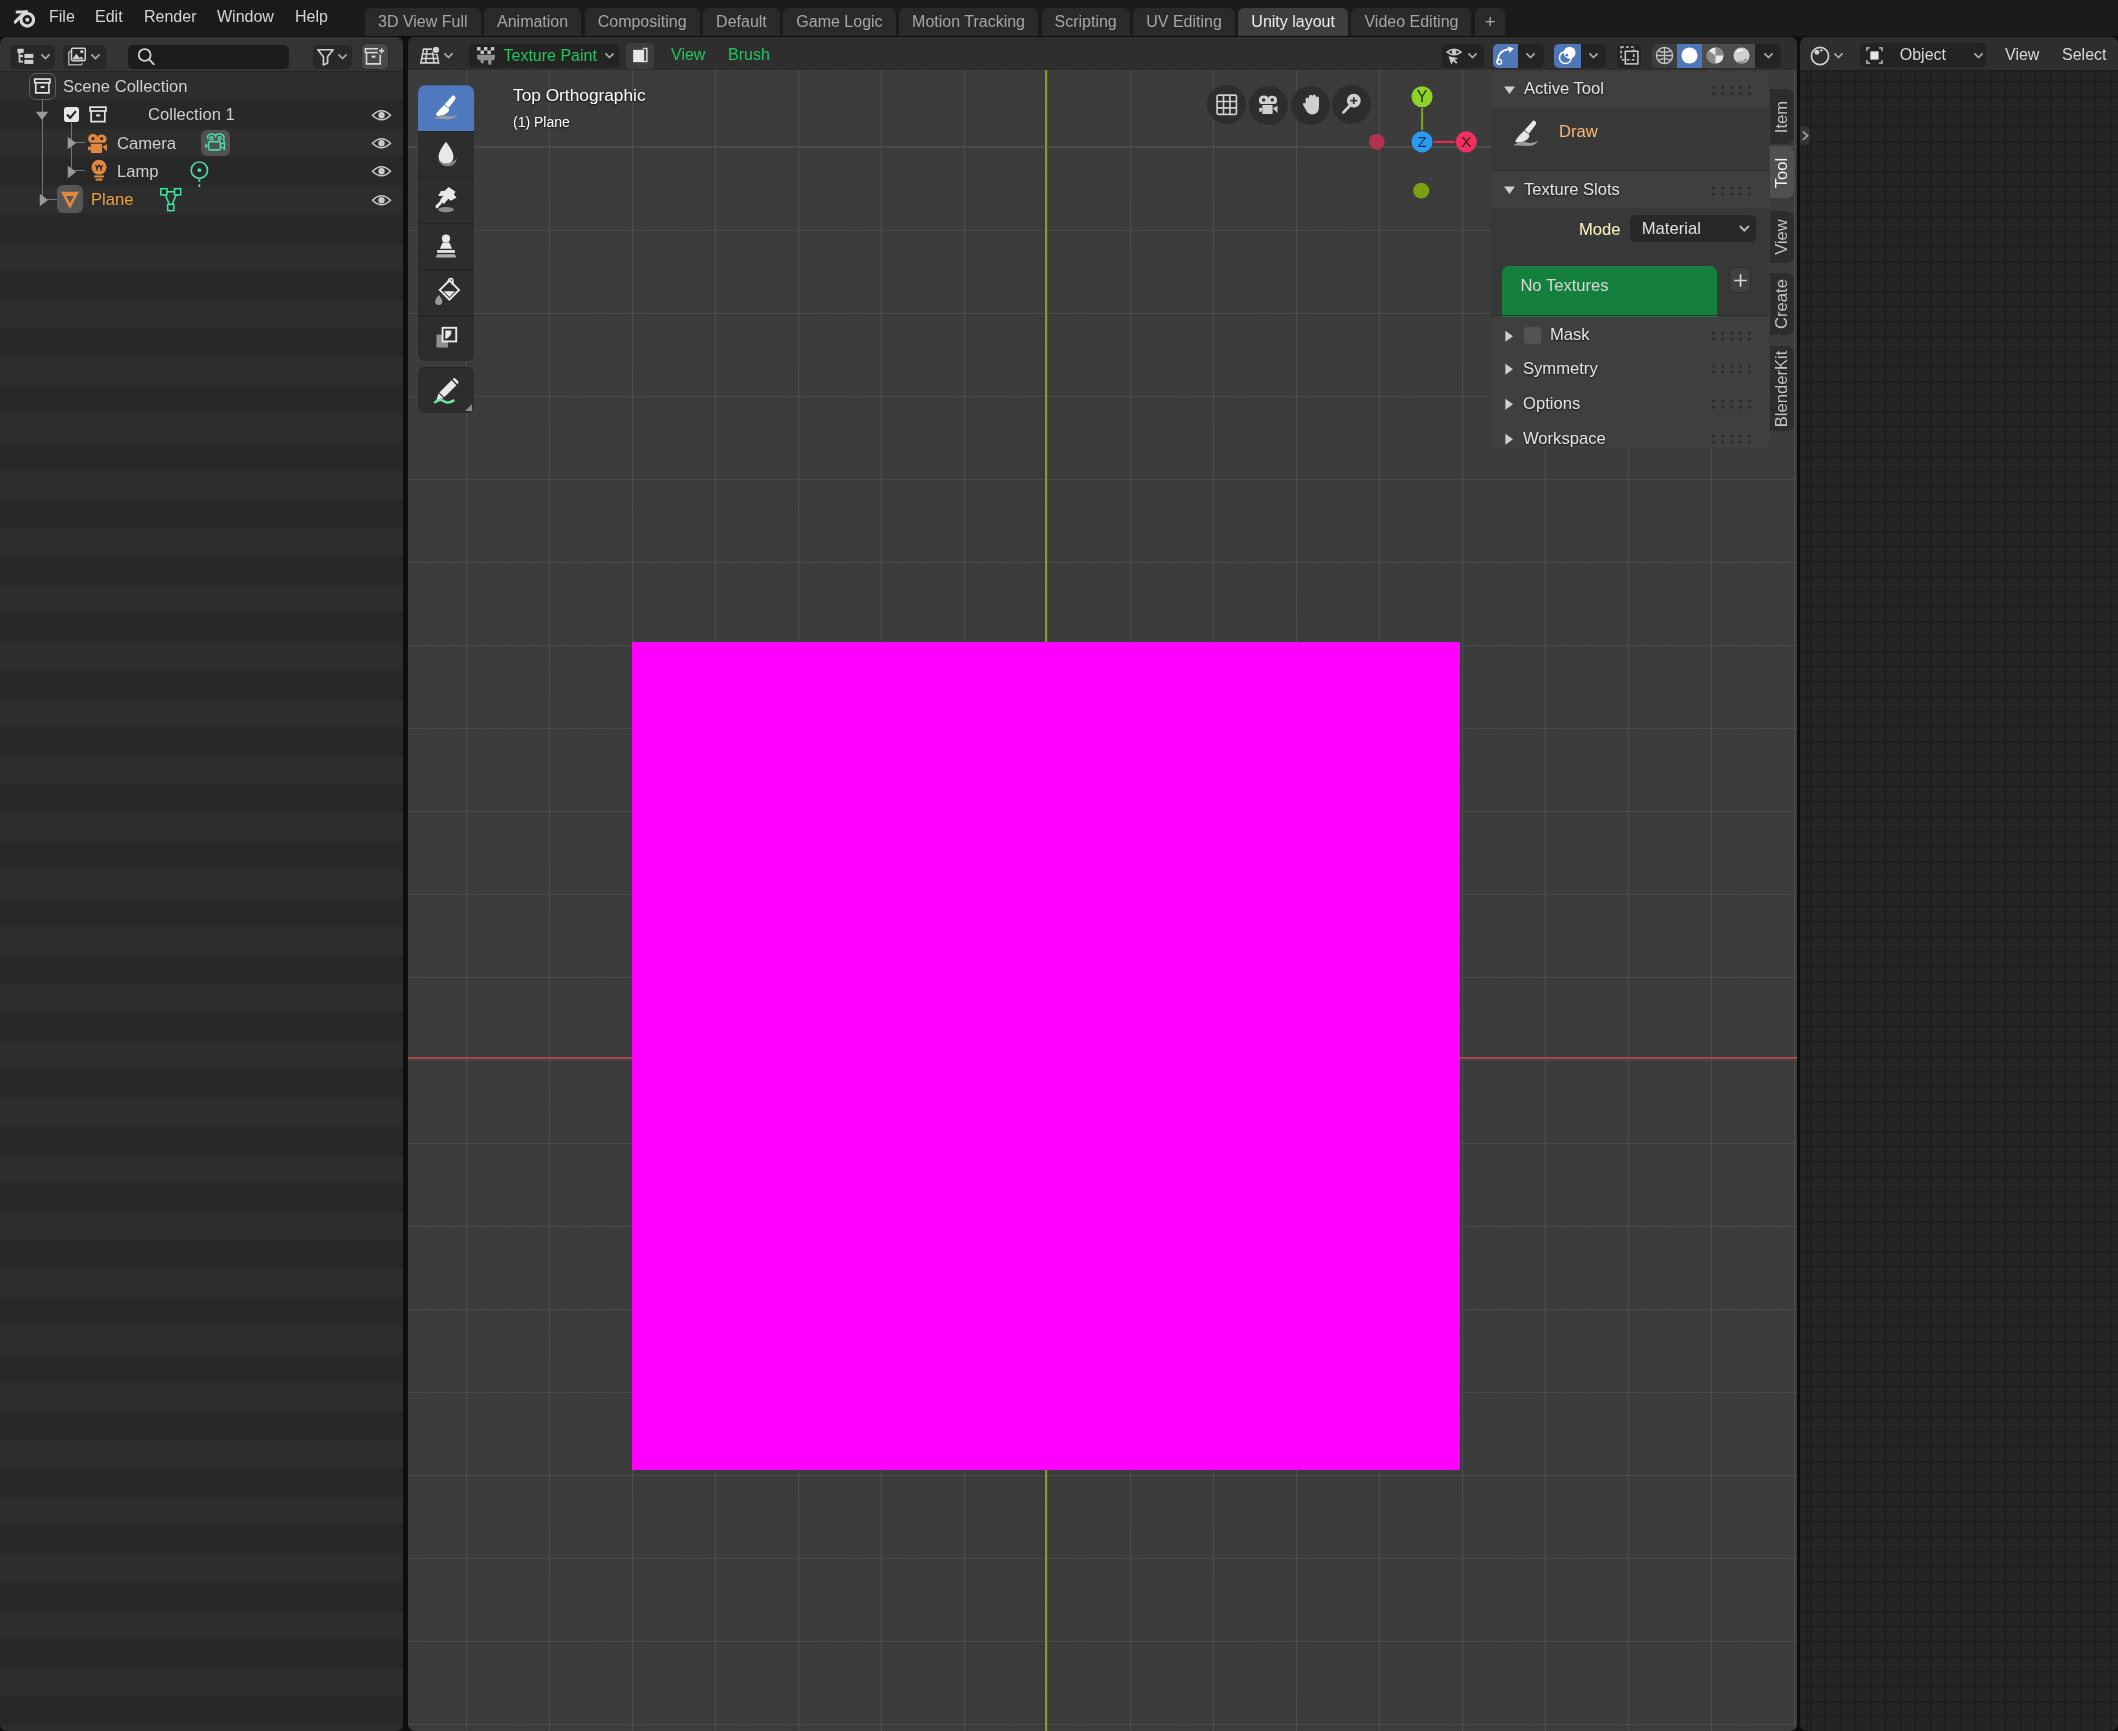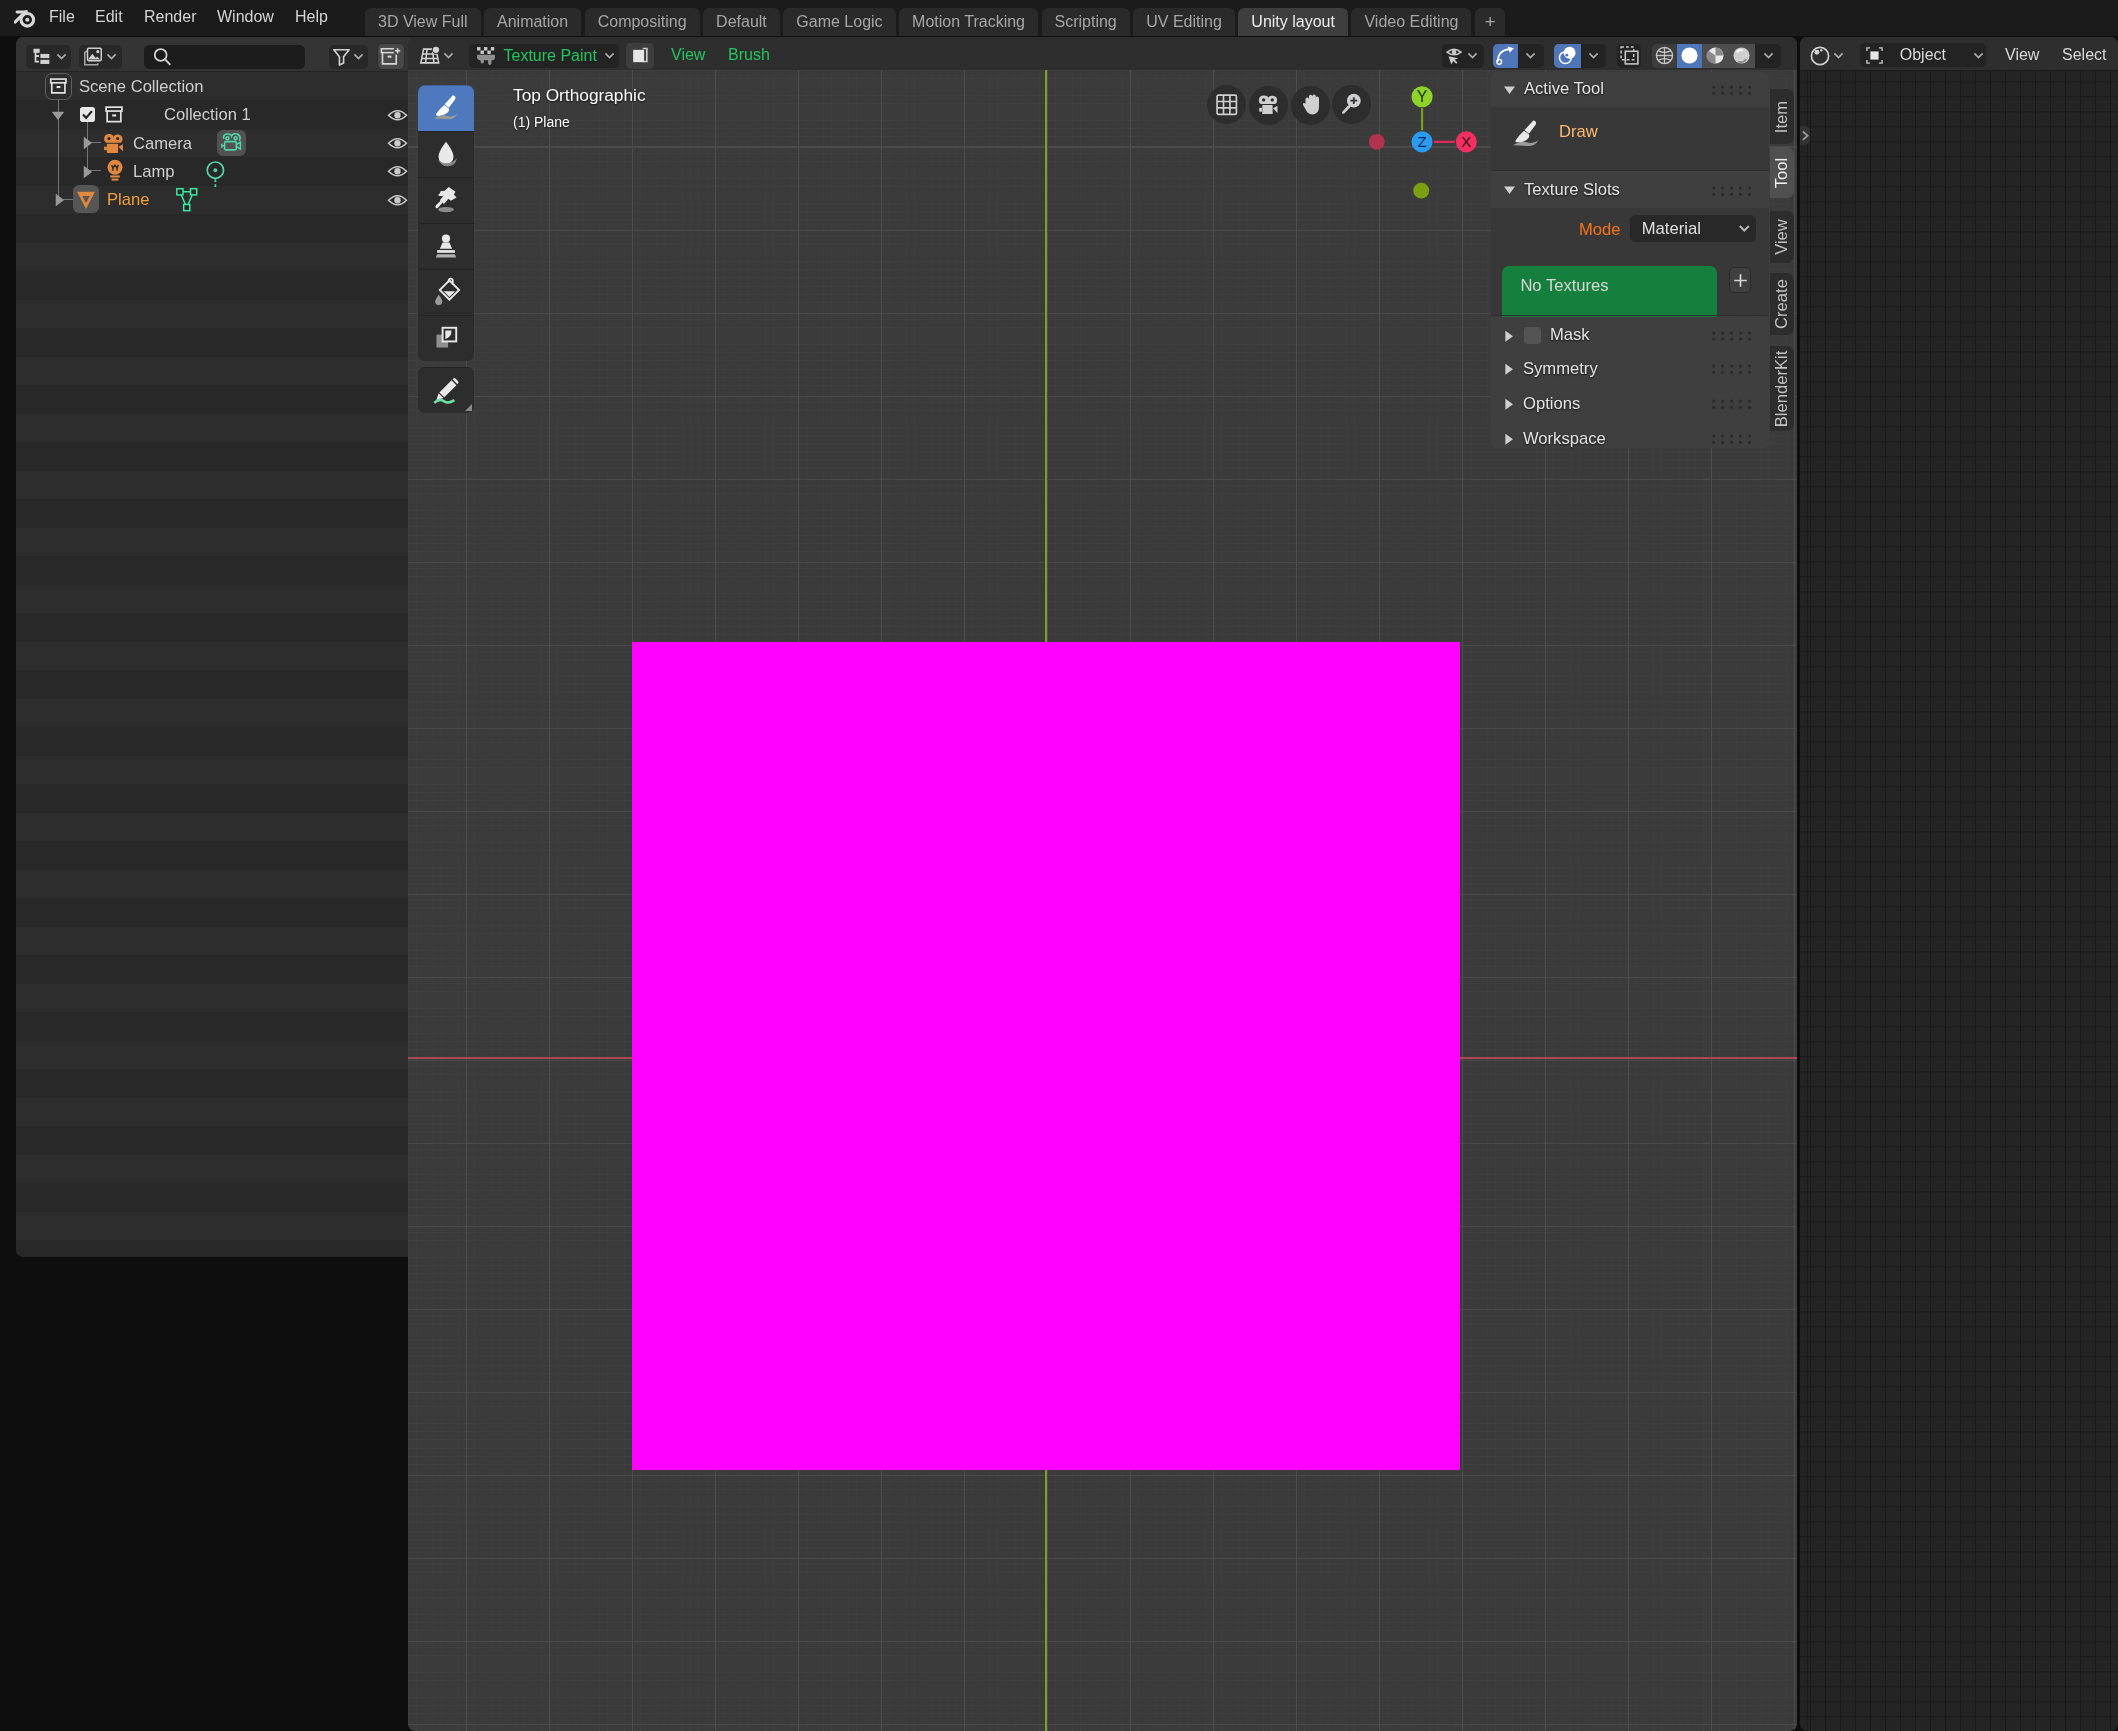--- a/index.html
+++ b/index.html
@@ -45,21 +45,21 @@
     <div class="ttab">Default</div>
     <div class="ttab">Game Logic</div>
     <div class="ttab">Motion Tracking</div>
     <div class="ttab">Scripting</div>
     <div class="ttab">UV Editing</div>
     <div class="ttab ttab-act">Unity layout</div>
     <div class="ttab">Video Editing</div>
     <div class="ttab" style="padding:0 9.7px;font-size:18.7px;">+</div>
   </div>
 
-  <div class="abs" id="outliner" style="left:16px;top:37px;width:403px;height:1220px;border-radius:7px;overflow:hidden;
+  <div class="abs" id="outliner" style="left:0;top:37px;width:403px;height:1694px;border-radius:7px;overflow:hidden;
        background:repeating-linear-gradient(to bottom, #2d2d2d 0px, #2d2d2d 28px, #282828 28px, #282828 57px);
        background-position:0 35px;">
     <div class="abs" style="left:0;top:0;width:403px;height:35px;background:#343434;border-bottom:0.7px solid #242424;box-sizing:border-box;"></div>
     <div class="abs" id="outliner-header" style="left:0;top:0;width:403px;height:35px;">
 
       <div class="abs hbtn" style="left:10.4px;top:7.6px;width:45px;height:24px;background:#282828;">
         <svg width="23.5" height="19.4" viewBox="0 0 34 28" style="margin-left:3.5px;">
           <g stroke="#d0d0d0" stroke-width="2.6" fill="none">
             <path d="M 8 6 L 8 21 L 13 21"></path>
             <path d="M 8 13 L 13 13"></path>
@@ -401,21 +401,21 @@
               <circle cx="18" cy="13.5" r="2.3" fill="#2b2b2b"></circle>
               <circle cx="31" cy="4.5" r="2.3" fill="#2b2b2b"></circle>
               <circle cx="31" cy="13.5" r="2.3" fill="#2b2b2b"></circle>
               <circle cx="44" cy="4.5" r="2.3" fill="#2b2b2b"></circle>
               <circle cx="44" cy="13.5" r="2.3" fill="#2b2b2b"></circle>
               <circle cx="57" cy="4.5" r="2.3" fill="#2b2b2b"></circle>
               <circle cx="57" cy="13.5" r="2.3" fill="#2b2b2b"></circle>
             </svg>
         </div>
         <div class="abs" style="left:0;top:136px;width:278px;height:107px;background:#383838;">
-          <span class="abs" style="left:88px;top:11.8px;color:#f97316;">Mode</span>
+          <span class="abs" style="left:88px;top:11.8px;color:#fef9c3;">Mode</span>
           <div class="abs" style="left:139px;top:6.6px;width:126px;height:27px;background:#282828;border-radius:5.5px;">
             <span class="abs" style="left:11.8px;top:4.8px;color:#e0e0e0;">Material</span>
             <svg class="abs" style="left:106px;top:5.5px;" width="16.6" height="16.6" viewBox="0 0 22 22">
                 <path d="M 5 8 L 11 14 L 17 8" stroke="#b5b5b5" stroke-width="2.6" fill="none"></path>
               </svg>
           </div>
           <div class="abs" style="left:11.4px;top:58px;width:215px;height:59px;background:#15803d;border-radius:7px;">
             <span class="abs" style="left:18px;top:10.4px;color:#d8d8d8;">No Textures</span>
           </div>
           <div class="abs" style="left:238px;top:59px;width:22px;height:26px;background:#404040;border:0.7px solid #2a2a2a;border-radius:5.5px;box-sizing:border-box;">

